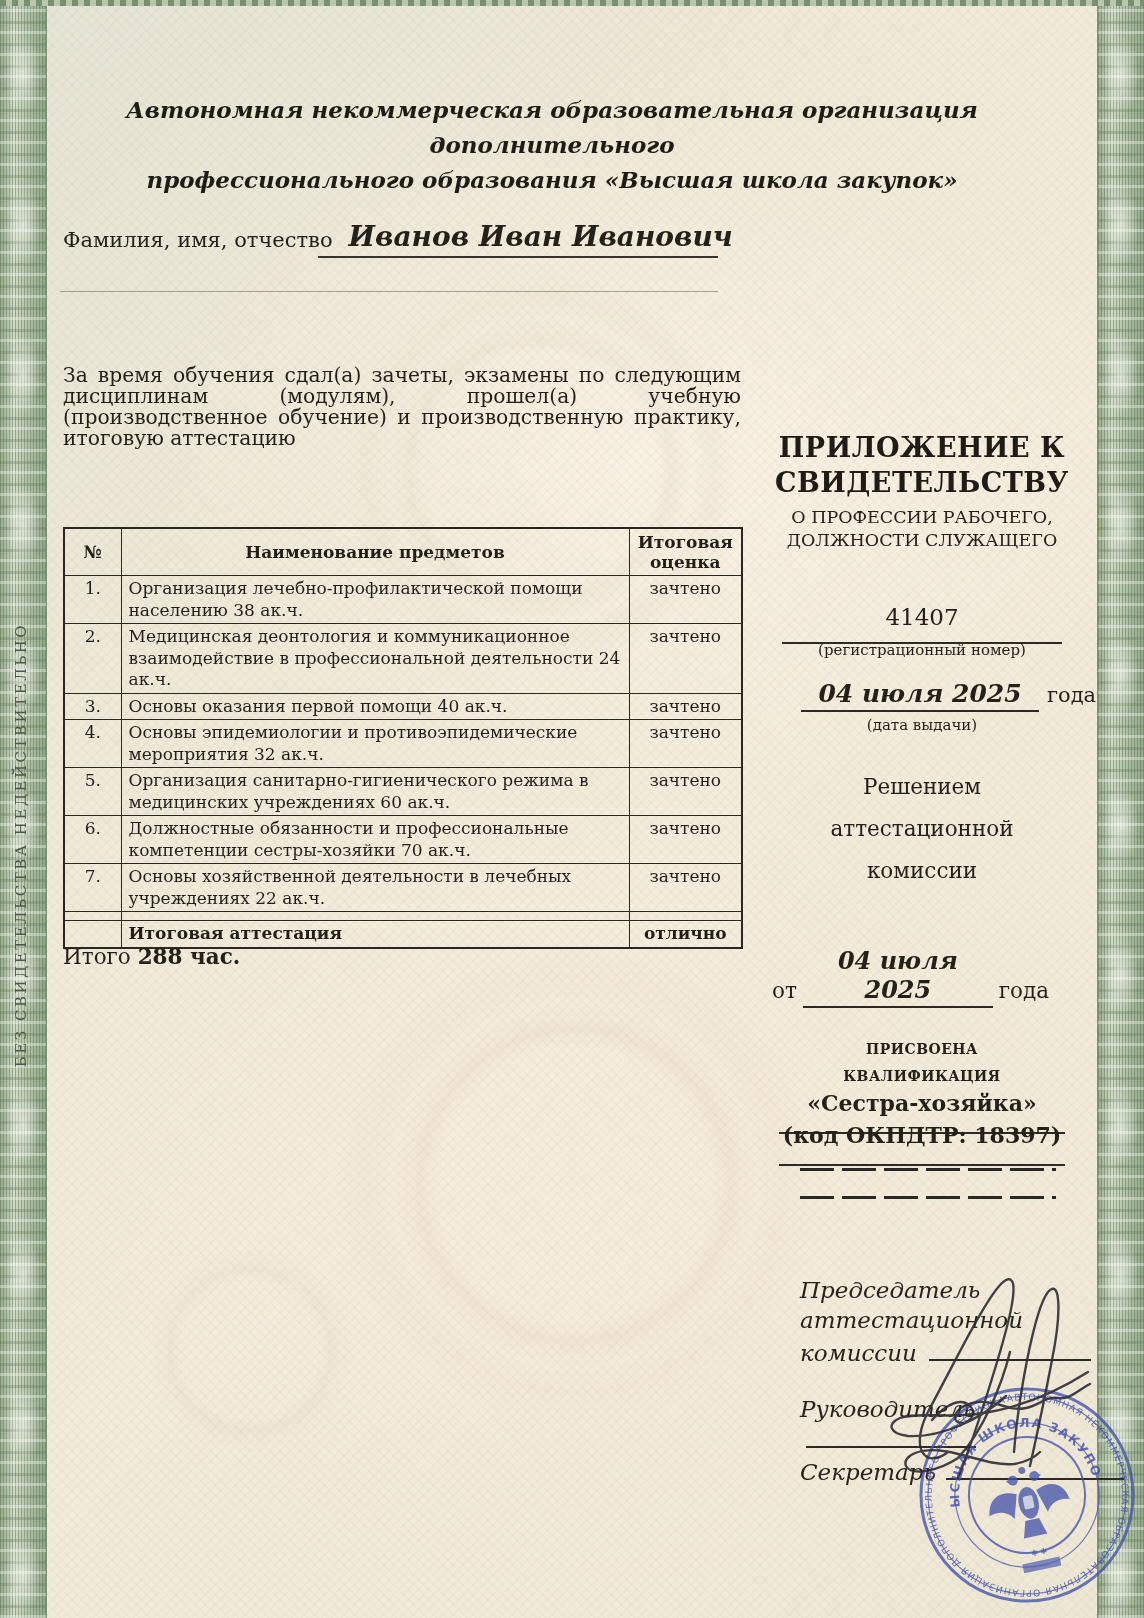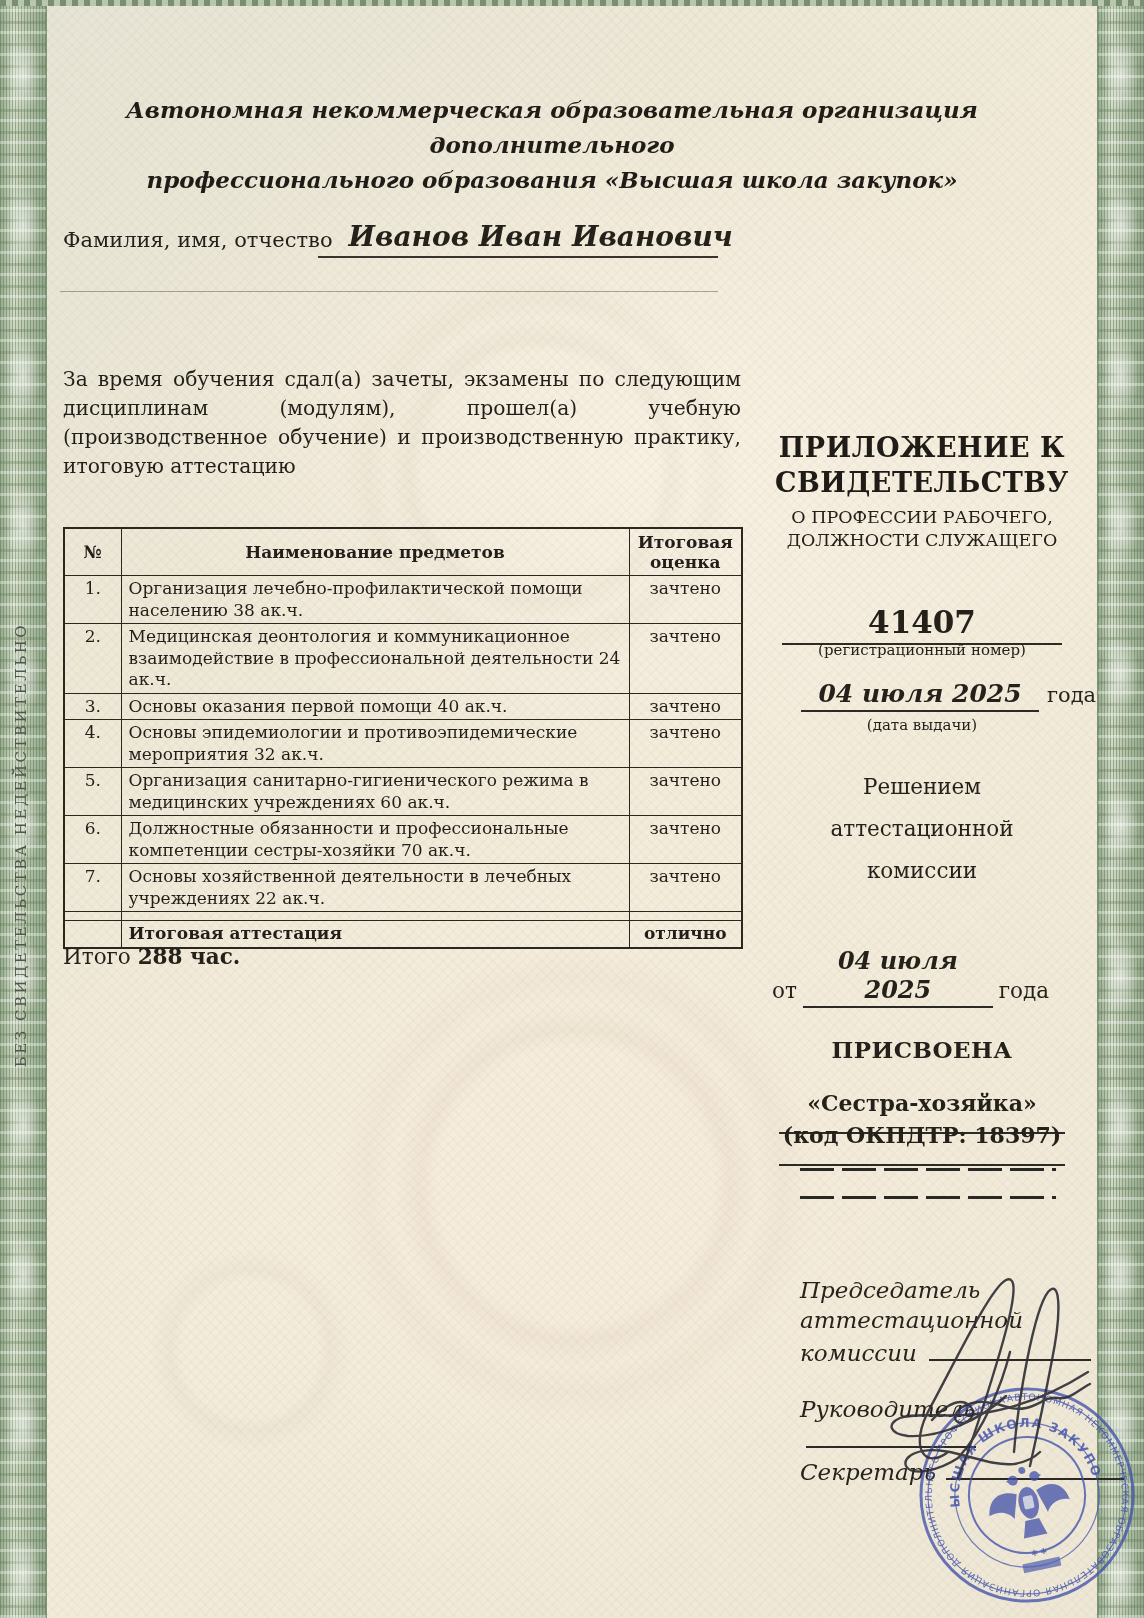--- a/index.html
+++ b/index.html
@@ -30,44 +30,44 @@
   .edge.right{right:0;border-left:1px solid #7e9476}
   .topbar{position:absolute;top:0;left:0;right:0;height:6px;z-index:3;background:repeating-linear-gradient(90deg,#7a8f72 0 6px,#b9c7ae 6px 12px);}
   .abs{position:absolute;z-index:4;}
   .vtext{position:absolute;top:845px;left:21px;transform:translate(-50%,-50%) rotate(-90deg);white-space:nowrap;font-size:15px;letter-spacing:2.5px;color:#4f564b;z-index:3;}
   .org{left:72px;top:92px;width:960px;text-align:center;font-style:italic;font-weight:bold;font-size:23px;line-height:35px;color:#1f1c17;}
   .name-row{left:63px;top:221px;width:700px;font-size:21px;white-space:nowrap;}
   .name-value{font-size:28px;font-weight:bold;font-style:italic;margin-left:16px;position:relative;top:-1px;}
   .rule{border-top:2px solid #38342c;height:0;}
   .rule-fio{left:318px;top:256px;width:400px;}
   .rule-fio2{left:60px;top:291px;width:658px;border-top:1.6px solid rgba(80,74,60,.45);}
-  .intro{left:63px;top:365px;width:678px;font-size:20.3px;line-height:29px;text-align:justify;color:#221f1a;}
+  .intro{left:63px;top:365px;width:678px;font-size:20.3px;line-height:21px;text-align:justify;color:#221f1a;}
   table.subjects{left:63px;top:527px;width:678px;border-collapse:collapse;table-layout:fixed;border:2.2px solid #29271f;position:absolute;z-index:4;}
   .subjects td,.subjects th{border:1.6px solid #29271f;font-size:17px;line-height:21.5px;padding:2px 7px;vertical-align:top;color:#221f1a;font-family:"DejaVu Serif","Liberation Serif",serif;}
   .subjects th{text-align:center;font-weight:bold;padding:3px 4px;line-height:20px;vertical-align:middle;}
   .c-num{width:57px}.c-subj{width:508px}.c-grade{width:113px}
   .td-num{text-align:center;padding-left:0;padding-right:0;}
   .td-grade{text-align:center;}
   tr.spacer td{height:8px;padding:0;}
   tr.final td{font-weight:bold;}
   .total{left:63px;top:944px;font-size:21.5px;}
   .rc{left:772px;width:300px;text-align:center;}
   .rc-title{top:430px;font-size:27px;line-height:35px;font-weight:600;letter-spacing:.5px;color:#1f1c17;}
   .rc-sub{top:506px;font-size:17.5px;line-height:23px;font-weight:400;}
   .rc-reg{top:604px;}
-  .ul-wide{display:inline-block;width:280px;border-bottom:2px solid #2c2a24;padding-bottom:3px;font-weight:bold;font-size:31px;}
+  .ul-wide{display:inline-block;width:280px;border-bottom:2px solid #2c2a24;padding-bottom:12px;font-weight:normal;font-size:23px;}
   .rc-regcap{top:641px;font-size:15px;}
   .rc-date{left:801px;width:320px;top:679px;text-align:left;}
   .date-ul{display:inline-block;width:238px;border-bottom:2px solid #2c2a24;padding-bottom:2px;font-weight:bold;font-style:italic;font-size:25px;text-align:center;}
   .date-suffix{font-size:21px;margin-left:8px;}
   .rc-datecap{top:716px;font-size:15px;}
   .rc-decision{top:766px;font-size:21.5px;line-height:42px;}
   .rc-decdate{left:772px;width:310px;top:946px;text-align:left;font-size:21.5px;}
   .date-ul2{display:inline-block;width:190px;border-bottom:2px solid #2c2a24;padding-bottom:2px;font-weight:bold;font-style:italic;font-size:24px;text-align:center;margin:0 6px;}
-  .rc-qualhead{top:1036px;font-size:23px;line-height:27px;font-weight:bold;letter-spacing:.5px;}
+  .rc-qualhead{top:1036px;font-size:14px;line-height:27px;font-weight:bold;letter-spacing:.5px;}
   .ul-q{display:inline-block;width:286px;border-bottom:2.2px solid #2c2a24;padding-bottom:16px;font-size:22px;font-weight:bold;}
   .rc-qualval{top:1090px;}
   .rc-qualcode{top:1122px;}
   .dash{left:800px;width:256px;height:2.6px;background:repeating-linear-gradient(90deg,#2a2822 0 34px,transparent 34px 42px);}
   .d1{top:1168px}.d2{top:1196px}
   .sig{font-style:italic;font-size:23px;color:#26231d;}
   .sig-ch{top:1276px;left:800px;line-height:29.5px;}
   .srule{display:inline-block;border-bottom:2px solid #2c2a26;height:1.05em;}
   .sr-ch{width:162px;margin-left:12px;}
   .sig-head{top:1396px;left:800px;}
@@ -200,20 +200,21 @@
     <div>аттестационной</div>
     <div>комиссии</div>
   </div>
 
   <div class="abs rc-decdate" style="position:absolute;z-index:4;">
     <span>от</span><span class="date-ul2">04 июля 2025</span><span>года</span>
   </div>
 
   <div class="abs rc rc-qualhead">
     <div>ПРИСВОЕНА</div>
+    <div>КВАЛИФИКАЦИЯ</div>
   </div>
   <div class="abs rc rc-qualval">
     <span class="ul-q">«Сестра-хозяйка»</span>
   </div>
   <div class="abs rc rc-qualcode">
     <span class="ul-q">(код ОКПДТР: 18397)</span>
   </div>
   <div class="abs dash d1"></div>
   <div class="abs dash d2"></div>
 

